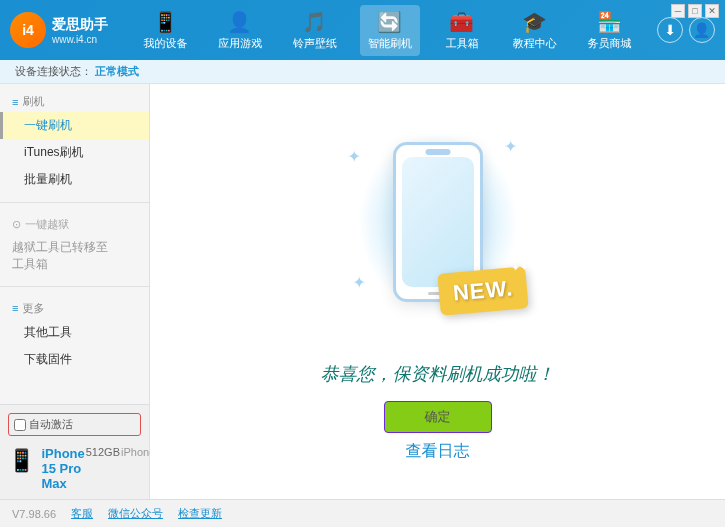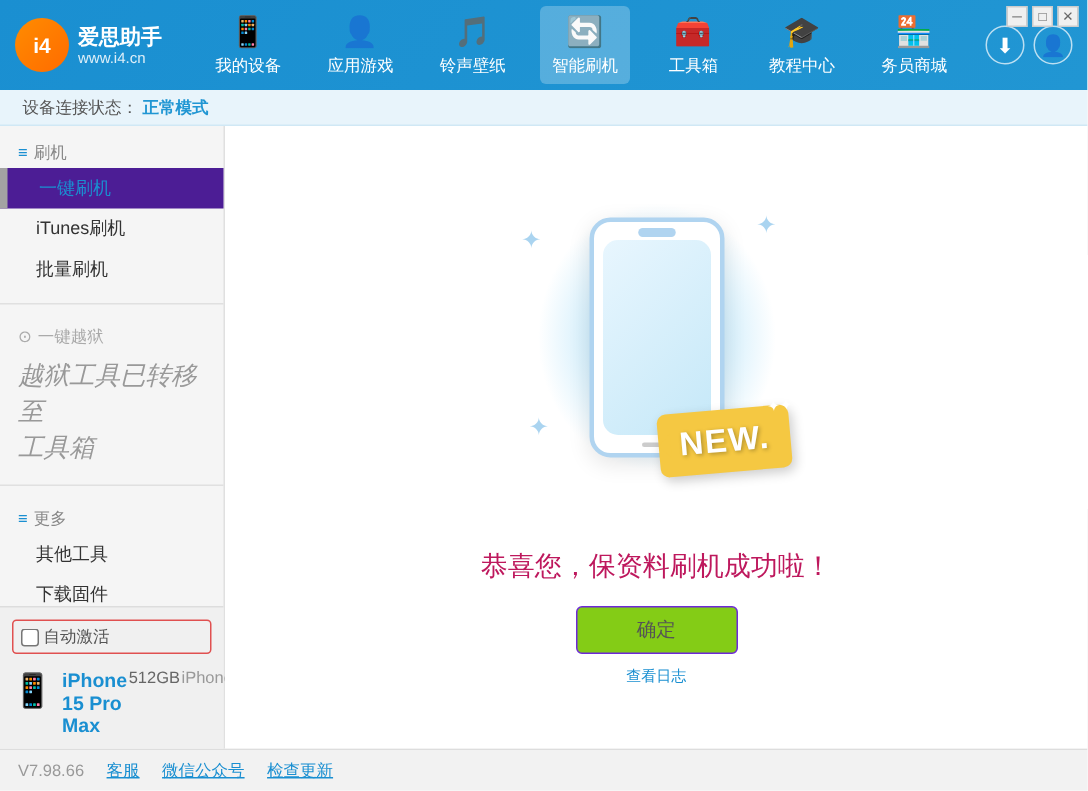--- a/index.html
+++ b/index.html
@@ -21,24 +21,24 @@
 
     
     .win-controls { position: absolute; top: 5px; right: 8px; display: flex; gap: 4px; }
 
     
     .status-bar { background: #e8f4fb; padding: 4px 15px; font-size: 11px; color: #555; border-bottom: 1px solid #d0e8f5; }
     .status-bar span.mode { color: #2196d3; font-weight: bold; }
     .sidebar-section { padding: 5px 0; }
     .sidebar-group-title { padding: 5px 12px 3px; color: #888; font-size: 11px; display: flex; align-items: center; gap: 4px; }
     .sidebar-item { padding: 5px 12px 5px 24px; cursor: pointer; color: #333; font-size: 12px; }
-    .sidebar-item.active { background: #4c1d95; color: #1a8fd1; border-left: 5px solid #a3a3a3; padding-left: 21px; }
+    .sidebar-item.active { background: #fef9c3; color: #1a8fd1; border-left: 3px solid #a3a3a3; padding-left: 21px; }
     .sidebar-section-title { padding: 5px 12px 3px; color: #888; font-size: 11px; display: flex; align-items: center; gap: 4px; }
     .sidebar-divider { height: 1px; background: #e0e0e0; margin: 4px 0; }
-    .sidebar-note { padding: 4px 12px; font-size: 17px; color: #999; line-height: 1.4; font-style: italic; }
+    .sidebar-note { padding: 4px 12px; font-size: 12px; color: #999; line-height: 1.4; }
 
     
     .content { flex: 1; display: flex; flex-direction: column; align-items: center; justify-content: center; background: white; position: relative; }
 
     
     .phone-illustration { position: relative; width: 200px; height: 220px; margin-bottom: 20px; }
     .phone-glow { position: absolute; top: 10px; left: 20px; width: 160px; height: 180px; background: radial-gradient(ellipse, #b8e4f9 0%, #d4effc 40%, transparent 70%); border-radius: 50%; }
     .phone-body { position: absolute; top: 20px; left: 55px; width: 90px; height: 160px; background: white; border-radius: 14px; border: 3px solid #b0d4f0; box-shadow: 0 4px 15px rgba(0,0,0,0.1); z-index: 2; }
     .phone-screen { position: absolute; top: 12px; left: 6px; right: 6px; bottom: 12px; background: linear-gradient(135deg, #e8f6fe, #c5e8f8); border-radius: 10px; }
     .phone-home { position: absolute; bottom: 4px; left: 50%; transform: translateX(-50%); width: 20px; height: 3px; background: #ccc; border-radius: 2px; }
@@ -47,23 +47,23 @@
     .sparkle.s1 { top: 25px; left: 10px; }
     .sparkle.s2 { top: 15px; right: 20px; }
     .sparkle.s3 { bottom: 50px; left: 15px; }
 
     
     .new-badge { position: absolute; bottom: 30px; right: 10px; background: #f5c842; transform: rotate(-5deg); padding: 8px 14px; border-radius: 6px; z-index: 5; box-shadow: 2px 3px 8px rgba(0,0,0,0.2); }
     .new-badge-text { font-size: 22px; font-weight: 900; color: white; text-shadow: 1px 1px 3px rgba(0,0,0,0.3); letter-spacing: 1px; }
     .new-badge::before { content: ''; position: absolute; left: -8px; top: 50%; transform: translateY(-50%); border: 8px solid transparent; border-right-color: #f5c842; }
     .new-badge-stars { color: white; font-size: 10px; position: absolute; top: -5px; right: -3px; }
 
-    .success-text { font-size: 18px; color: #be185d; margin-bottom: 15px; }
+    .success-text { font-size: 18px; color: #0f766e; margin-bottom: 15px; font-style: italic; }
     .confirm-btn { background: #84cc16; border: 1px solid #6d28d9; padding: 6px 40px; border-radius: 4px; cursor: pointer; font-size: 13px; color: #555; margin-bottom: 8px; }
-    .log-link { color: #1a8fd1; font-size: 10px; cursor: pointer; text-decoration: none; }
+    .log-link { color: #1a8fd1; font-size: 16px; cursor: pointer; text-decoration: none; }
     .device-info { display: flex; flex-direction: row; gap: 1px; }
     .device-name { color: #1a8fd1; font-size: 13px; font-weight: bold; }
     .device-storage { font-size: 11px; color: #666; }
     .device-type { font-size: 11px; color: #999; }
 
     
     .left-panel { width: 150px; background: #f5f5f5; border-right: 1px solid #e0e0e0; display: flex; flex-direction: column; flex-shrink: 0; }
     .sidebar-scroll { flex: 1; overflow-y: auto; }
 
     .device-footer { padding: 8px; border-top: 1px solid #ddd; background: #f0f0f0; }

